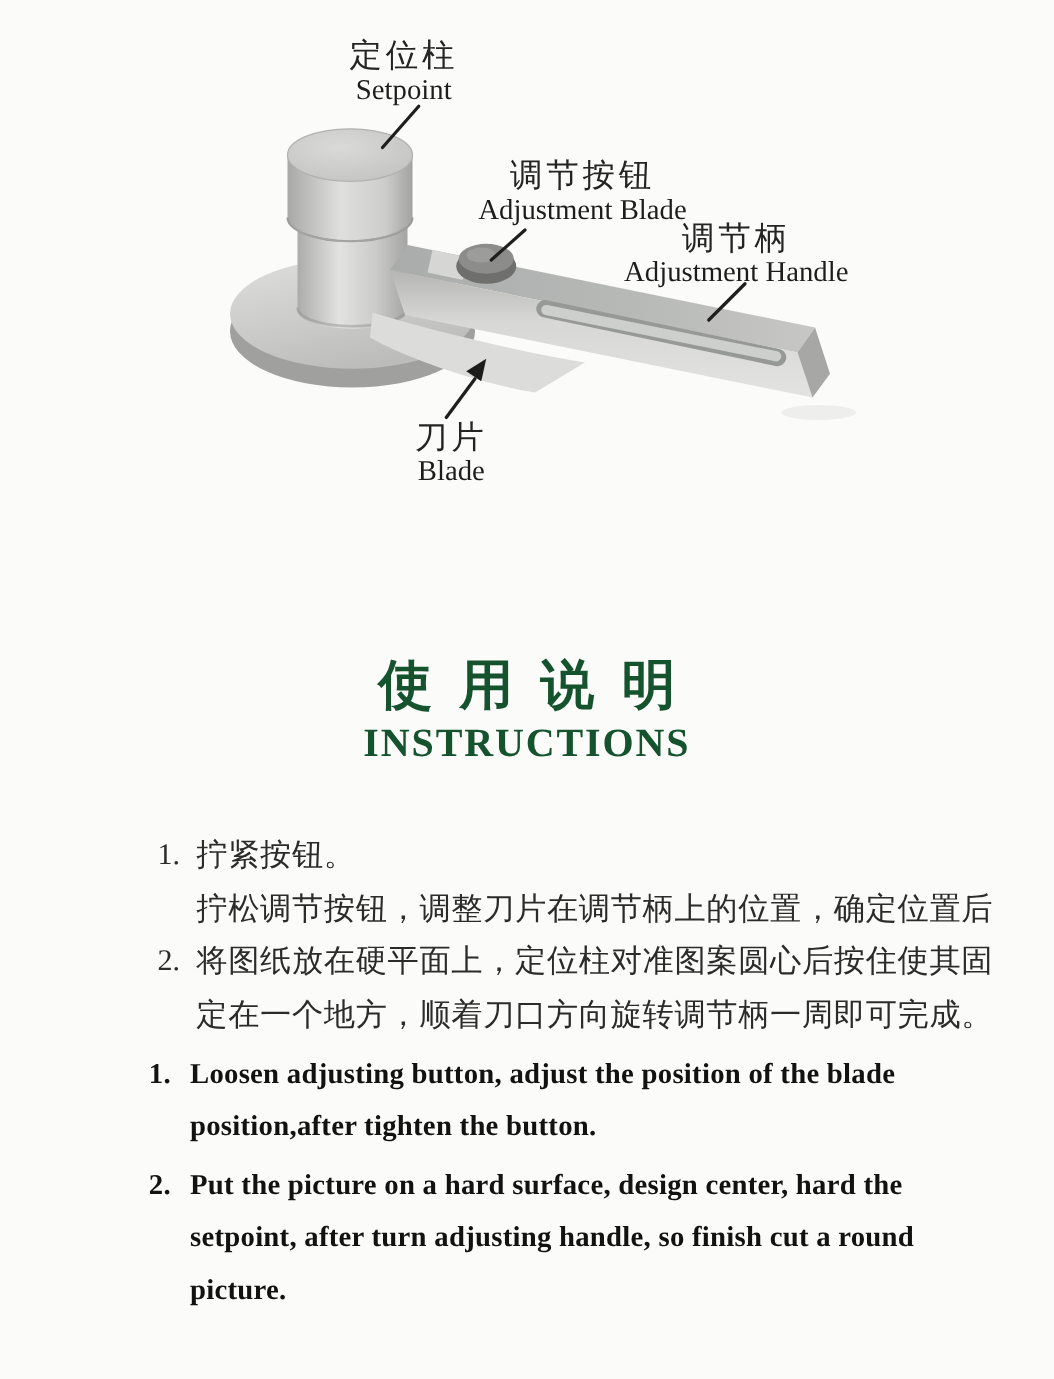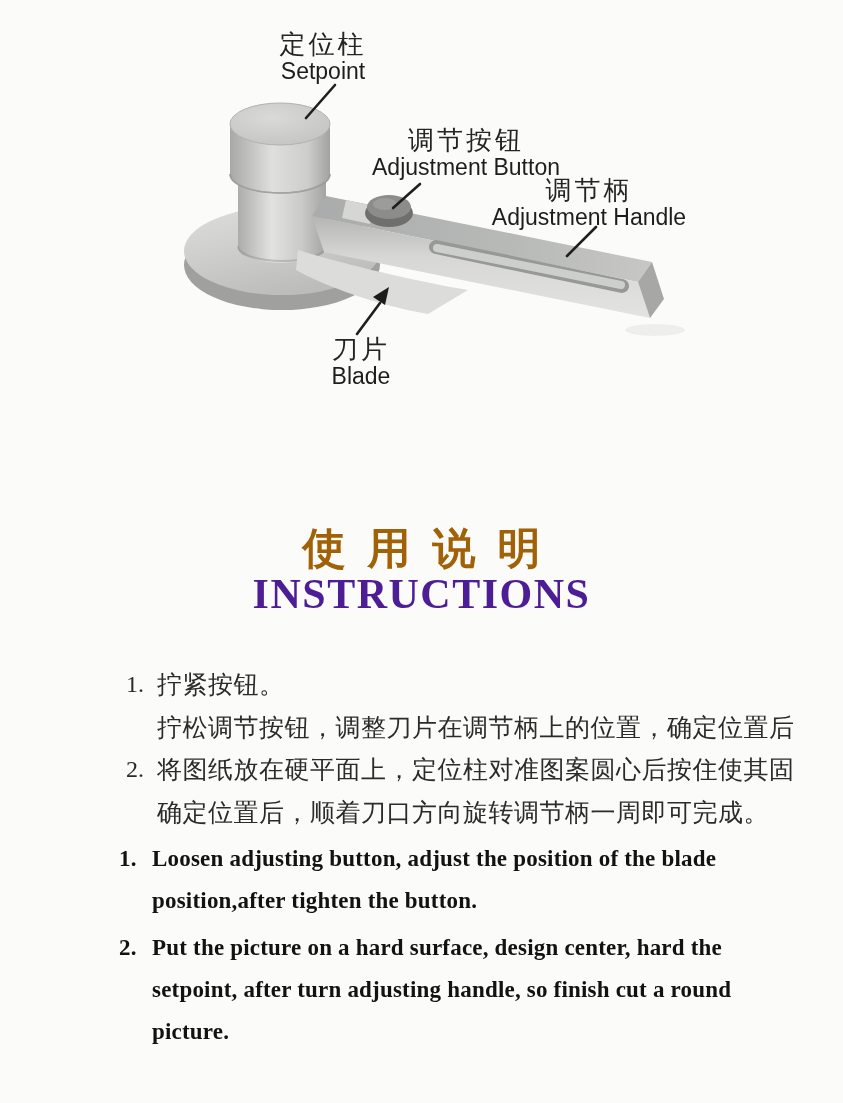--- a/index.html
+++ b/index.html
@@ -24,45 +24,45 @@
   }
   .fig-label .zh{
     display:block;
     font-family:"Liberation Serif", serif;
     font-size:26px;line-height:29px;
     letter-spacing:3px;
     color:#242422;
   }
   .fig-label .en{
     display:block;
-    font-family:Liberation Sans, sans-serif;
+    font-family:Liberation Serif, serif;
     font-size:23px;line-height:25px;
     color:#1d1d1b;
   }
   #label-setpoint{left:323px;top:30px;}
   #label-adjustment-button{left:435px;top:126px;margin-left:31px;}
   #label-adjustment-handle{left:589px;top:176px;}
   #label-blade{left:361px;top:335px;}
 
   
   .heading{position:absolute;left:0;top:522px;width:100%;text-align:center;}
   .heading .zh{
     font-family:"Liberation Sans", sans-serif;
     font-weight:bold;
     font-size:43px;line-height:52px;
     letter-spacing:5px;
     padding-left:5px;
-    color:#a16207;
+    color:#14532d;
   }
   .heading .en{
     font-family:"Liberation Serif", serif;
     font-weight:bold;
-    font-size:42px;line-height:36px;
+    font-size:32px;line-height:36px;
     letter-spacing:1.5px;
-    color:#4c1d95;
+    color:#14532d;
     margin-top:2px;
   }
 
   
   .ins-item{position:absolute;white-space:nowrap;}
   .ins-item .num{position:absolute;top:0;}
   .ins-zh{
     left:157px;
     font-family:"Liberation Sans", sans-serif;
     font-size:25px;line-height:43px;
@@ -177,21 +177,21 @@
       </g>
       <polygon points="389,287 385,305 373,297" fill="#1c1c1a"></polygon>
     </svg>
 
     <div class="fig-label" id="label-setpoint">
       <span class="zh">定位柱</span>
       <span class="en">Setpoint</span>
     </div>
     <div class="fig-label" id="label-adjustment-button">
       <span class="zh">调节按钮</span>
-      <span class="en">Adjustment Button</span>
+      <span class="en">Adjustment Blade</span>
     </div>
     <div class="fig-label" id="label-adjustment-handle">
       <span class="zh">调节柄</span>
       <span class="en">Adjustment Handle</span>
     </div>
     <div class="fig-label" id="label-blade">
       <span class="zh">刀片</span>
       <span class="en">Blade</span>
     </div>
   </div>
@@ -202,21 +202,21 @@
   </div>
 
   <div class="ins-item ins-zh" id="zh-item-1">
     <span class="num">1.</span>
     <div>拧紧按钮。</div>
     <div>拧松调节按钮，调整刀片在调节柄上的位置，确定位置后</div>
   </div>
   <div class="ins-item ins-zh" id="zh-item-2">
     <span class="num">2.</span>
     <div>将图纸放在硬平面上，定位柱对准图案圆心后按住使其固</div>
-    <div>确定位置后，顺着刀口方向旋转调节柄一周即可完成。</div>
+    <div>定在一个地方，顺着刀口方向旋转调节柄一周即可完成。</div>
   </div>
 
   <div class="ins-item ins-en" id="en-item-1">
     <span class="num">1.</span>
     <div>Loosen adjusting button, adjust the position of the blade</div>
     <div>position,after tighten the button.</div>
   </div>
   <div class="ins-item ins-en" id="en-item-2">
     <span class="num">2.</span>
     <div>Put the picture on a hard surface, design center, hard the</div>

